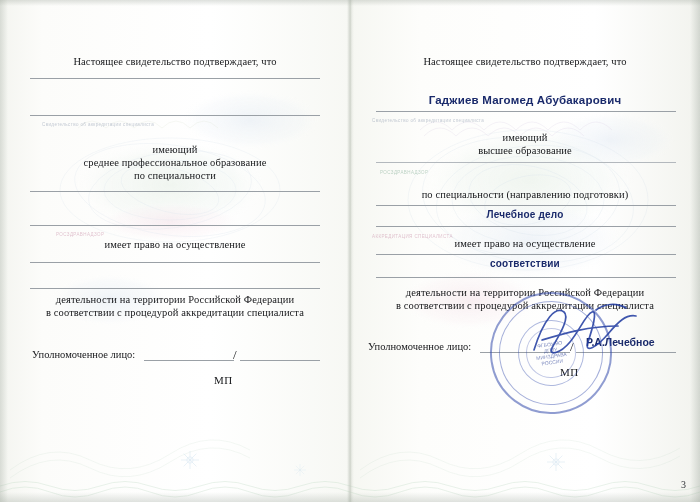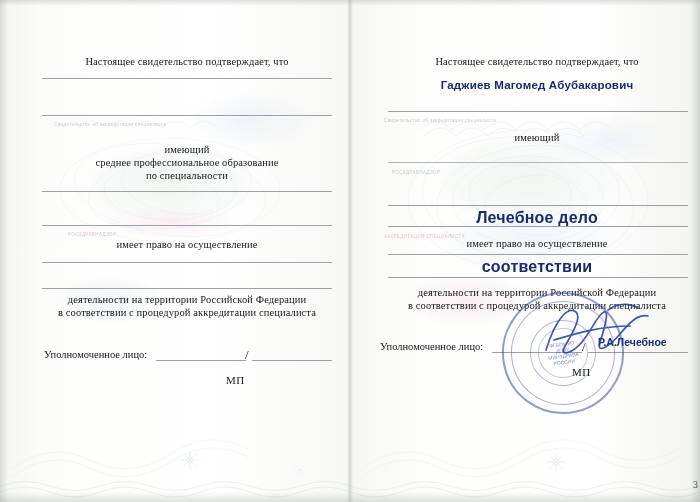--- a/index.html
+++ b/index.html
@@ -70,21 +70,20 @@
     pointer-events: none;
     opacity: 0.55;
   }
 
   
   .side {
     position: absolute;
     top: 0;
     width: 350px;
     height: 502px;
-    margin-left: 12px;
   }
   .side-left { left: 0; }
   .side-right { left: 350px; }
 
   .line-text {
     position: absolute;
     width: 100%;
     text-align: center;
     color: #16171a;
     font-size: 10.5px;
@@ -97,21 +96,21 @@
     border-top: 1px solid #9aa0a6;
   }
   .rule.faint { border-top: 1px solid #b3b8bd; }
 
   .filled {
     position: absolute;
     width: 100%;
     text-align: center;
     color: #1a2a6b;
     font-weight: bold;
-    font-size: 16px;
+    font-size: 10px;
     letter-spacing: 0.2px;
     font-family: "Liberation Sans", sans-serif;
   }
 
   .label-left {
     position: absolute;
     color: #16171a;
     font-size: 10.5px;
   }
 
@@ -311,25 +310,27 @@
     <div class="mp" style="left:214px; top:374px;">МП</div>
 
     <div class="microprint" style="left:42px; top:122px;">Свидетельство об аккредитации специалиста</div>
     <div class="microprint pink" style="left:56px; top:232px;">РОСЗДРАВНАДЗОР</div>
   </div>
 
   <div class="side side-right">
 
     <div class="line-text" style="top:55px;">Настоящее свидетельство подтверждает, что</div>
     <div class="rule" style="left:26px; top:111px; width:300px;"></div>
-    <div class="filled" style="top:79px; font-size:11.5px;">Гаджиев Магомед Абубакарович</div>
+    <div class="filled" style="top:94px; font-size:11.5px;">Гаджиев Магомед Абубакарович</div>
 
     <div class="line-text" style="top:131px;">имеющий</div>
+    <div class="line-text" style="top:144px;">высшее образование</div>
     <div class="rule faint" style="left:26px; top:162px; width:300px;"></div>
 
+    <div class="line-text" style="top:188px;">по специальности (направлению подготовки)</div>
     <div class="rule" style="left:26px; top:205px; width:300px;"></div>
 
     <div class="filled" style="top:209px;">Лечебное дело</div>
     <div class="rule" style="left:26px; top:226px; width:300px;"></div>
 
     <div class="line-text" style="top:237px;">имеет право на осуществление</div>
     <div class="rule" style="left:26px; top:254px; width:300px;"></div>
 
     <div class="filled" style="top:258px;">соответствии</div>
     <div class="rule" style="left:26px; top:277px; width:300px;"></div>

